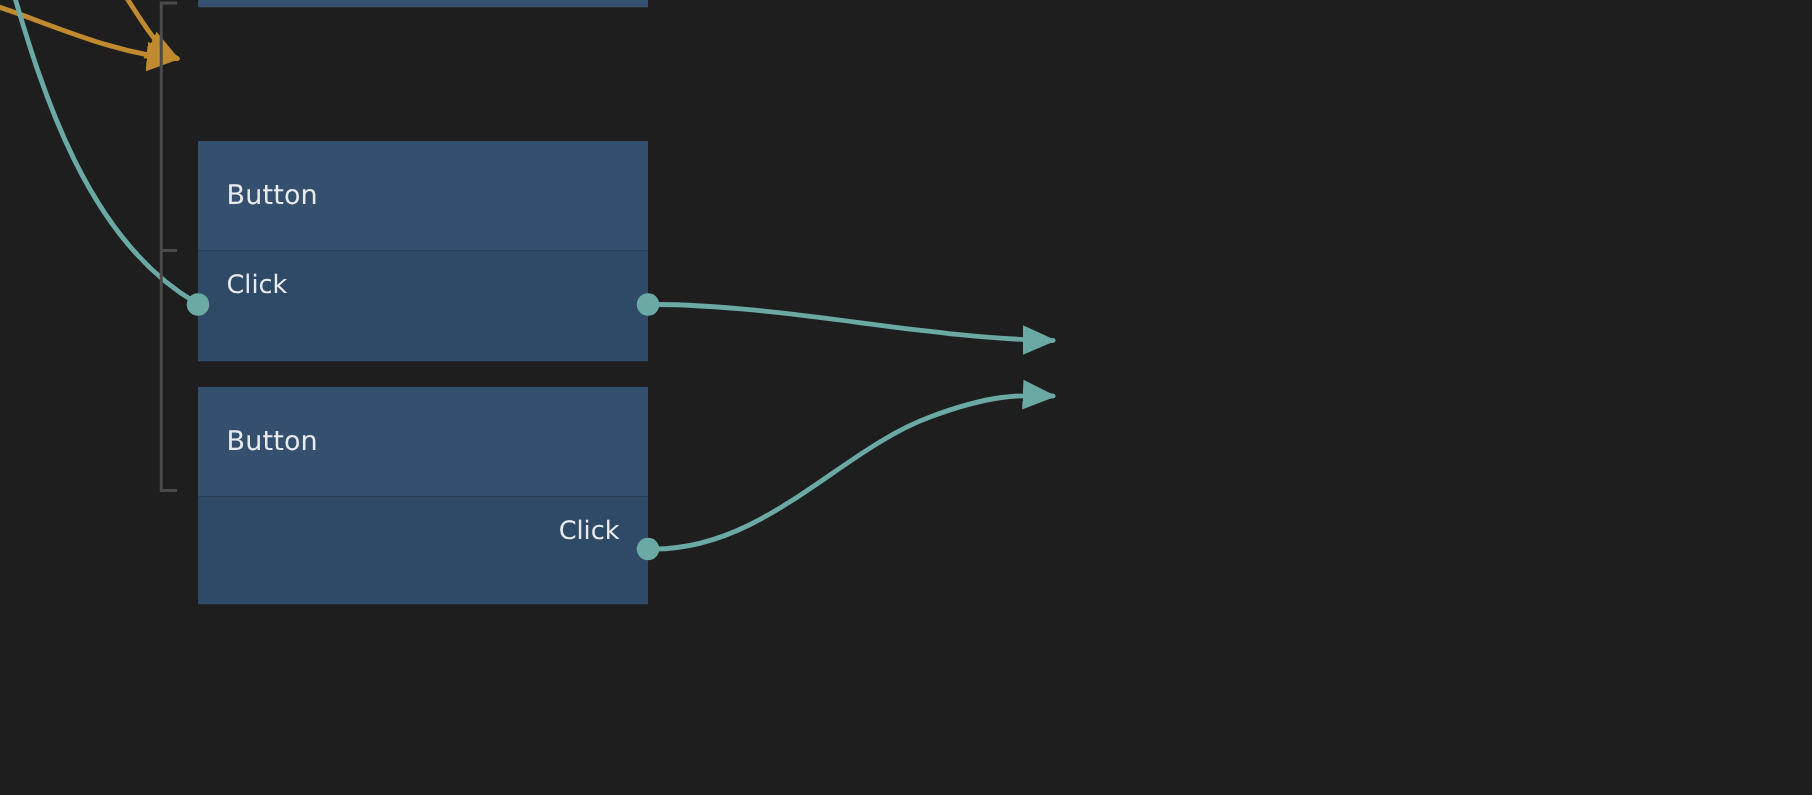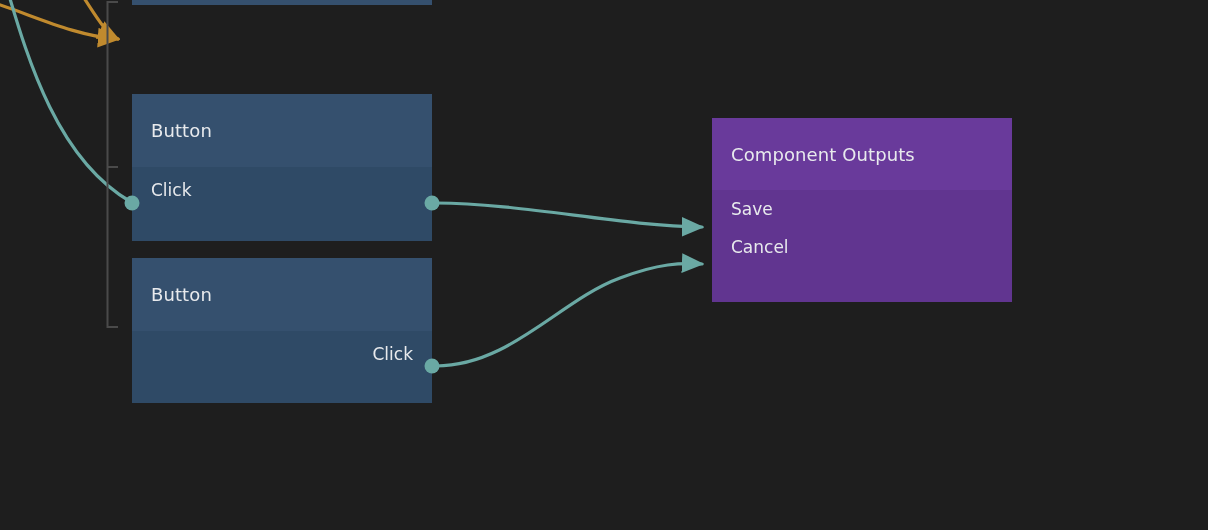--- a/index.html
+++ b/index.html
@@ -142,27 +142,14 @@
       <span>Button</span>
     </div>
     <div class="node-body" style="height:72px;">
       <div class="port-row out" style="height:46px;">
         <span>Click</span>
       </div>
     </div>
   </div>
   <span class="port-dot" style="left:432px; top:366px;"></span>
 
-  <div class="node node-purple" style="left:712px; top:118px; width:300px;">
-    <div class="node-header" style="height:72px;">
-      <span>Component Outputs</span>
-    </div>
-    <div class="node-body" style="height:112px;">
-      <div class="port-row" style="height:37px;">
-        <span>Save</span>
-      </div>
-      <div class="port-row" style="height:40px;">
-        <span>Cancel</span>
-      </div>
-    </div>
-  </div>
 
 </div>
 
 </body></html>

